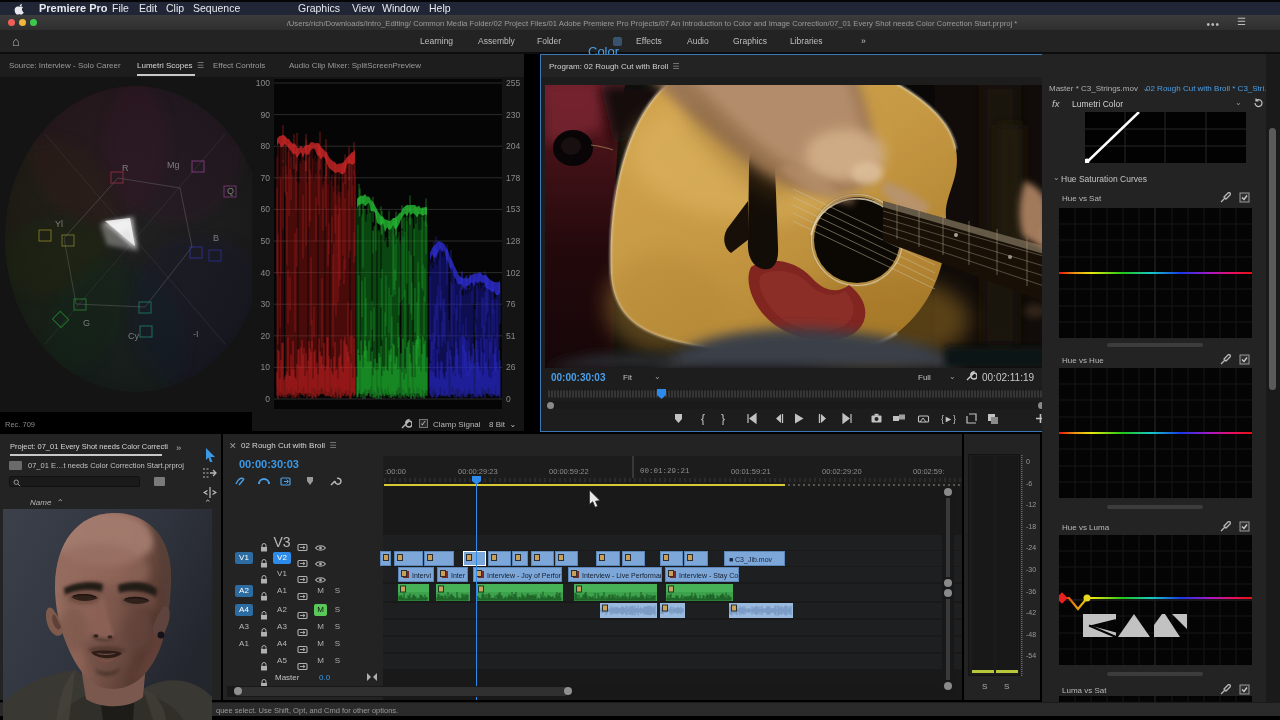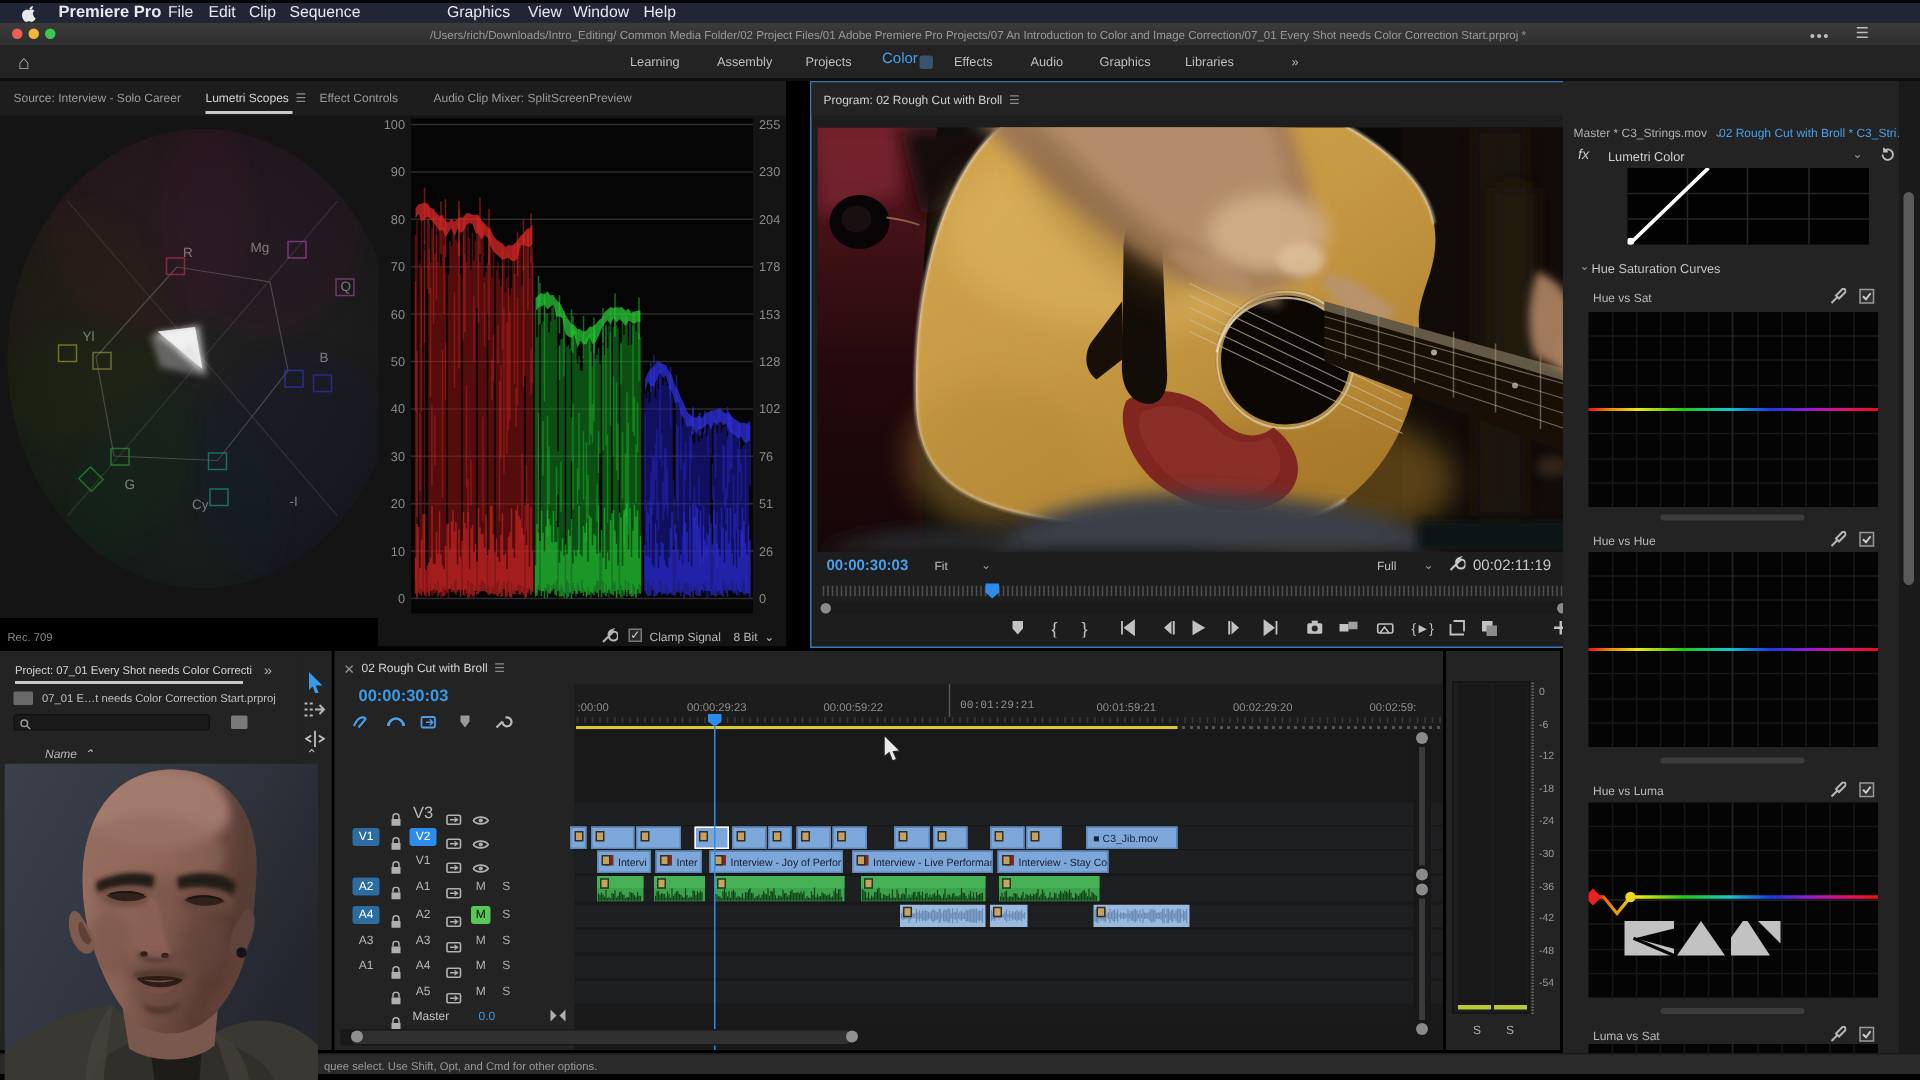--- a/index.html
+++ b/index.html
@@ -30,22 +30,22 @@
  <div class="abs" style="left:19px;top:4px;width:7px;height:7px;border-radius:50%;background:#f0b73c;"></div>
  <div class="abs" style="left:30px;top:4px;width:7px;height:7px;border-radius:50%;background:#3ec94e;"></div>
  <div class="abs" style="left:0;top:3.5px;width:1280px;text-align:center;font-size:7.7px;color:#9a9a9a;margin-left:12px;">/Users/rich/Downloads/Intro_Editing/&nbsp;Common Media Folder/02 Project Files/01 Adobe Premiere Pro Projects/07 An Introduction to Color and Image Correction/07_01 Every Shot needs Color Correction Start.prproj *</div>
  <div class="abs" style="right:60px;top:4px;color:#bbb;font-size:10px;letter-spacing:1px;">•••</div>
  <div class="abs" style="right:34px;top:1px;color:#bbb;font-size:10px;">☰</div>
 </div>
 <div class="abs" style="left:0;top:30px;width:1280px;height:24px;background:#232323;border-bottom:2px solid #0d0d0d;">
     <div class="abs" style="left:12px;top:4px;color:#b5b5b5;font-size:13px;">⌂</div>
     <div class="abs" style="left:420px;top:6px;font-size:8.5px;color:#bfbfbf;">Learning</div>
     <div class="abs" style="left:478px;top:6px;font-size:8.5px;color:#bfbfbf;">Assembly</div>
-    <div class="abs" style="left:537px;top:6px;font-size:8.5px;color:#bfbfbf;">Projects</div>
-    <div class="abs" style="left:588px;top:4px;font-size:10px;color:#4a9fe8;">Color</div>
+    <div class="abs" style="left:537px;top:6px;font-size:8.5px;color:#bfbfbf;">Folder</div>
+    <div class="abs" style="left:588px;top:14px;font-size:13px;color:#4a9fe8;">Color</div>
     <div class="abs" style="left:636px;top:6px;font-size:8.5px;color:#bfbfbf;">Effects</div>
     <div class="abs" style="left:687px;top:6px;font-size:8.5px;color:#bfbfbf;">Audio</div>
     <div class="abs" style="left:733px;top:6px;font-size:8.5px;color:#bfbfbf;">Graphics</div>
     <div class="abs" style="left:790px;top:6px;font-size:8.5px;color:#bfbfbf;">Libraries</div>
     <div class="abs" style="left:613px;top:7px;width:9px;height:9px;background:#39536e;border-radius:2px;"></div>
     <div class="abs" style="left:861px;top:6px;font-size:8.5px;color:#bfbfbf;">»</div>
   </div>
 <div class="pan" style="left:0;top:54px;width:524px;height:270px;background:#141414;">
     <div class="abs" style="left:0;top:0;width:524px;height:23px;background:#1d1d1d;font-size:8px;color:#9b9b9b;z-index:2;">
       <div class="abs" style="left:9px;top:7px;">Source: Interview - Solo Career</div>
@@ -629,21 +629,21 @@
     <div class="abs" style="left:160px;top:133px;width:579px;height:15px;background:#1d1f20;"></div>
     <div class="abs" style="left:160px;top:150px;width:579px;height:17px;background:#1d1f20;"></div>
     <div class="abs" style="left:160px;top:169px;width:579px;height:15px;background:#1d1f20;"></div>
     <div class="abs" style="left:160px;top:186px;width:579px;height:15px;background:#1d1f20;"></div>
     <div class="abs" style="left:160px;top:203px;width:579px;height:15px;background:#1d1f20;"></div>
     <div class="abs" style="left:160px;top:220px;width:579px;height:15px;background:#1d1f20;"></div>
     <div class="abs" style="left:37px;top:104px;"><svg width="8" height="9" viewBox="0 0 8 9">
         <rect x="1" y="4" width="6" height="4.5" fill="#b0b0b0"></rect>
         <path d="M2,4 V2.5 a2,2 0 0 1 4,0 V4" stroke="#b0b0b0" fill="none"></path>
       </svg></div>
-    <div class="abs" style="left:50px;top:102px;width:18px;height:12px;background:transparent;border-radius:2px;color:#b8b8b8;font-size:11px;text-align:center;line-height:12px;">V3</div>
+    <div class="abs" style="left:50px;top:102px;width:18px;height:12px;background:transparent;border-radius:2px;color:#b8b8b8;font-size:14px;text-align:center;line-height:12px;">V3</div>
     <div class="abs" style="left:74px;top:104px;"><svg width="11" height="9" viewBox="0 0 11 9">
         <rect x="1" y="1.5" width="9" height="6" rx="1" fill="none" stroke="#b0b0b0" stroke-width="1.1"></rect>
         <path d="M3,4.5 h5 M6,3 l2,1.5 -2,1.5" stroke="#b0b0b0" stroke-width="0.9" fill="none"></path>
       </svg></div>
     <div class="abs" style="left:92px;top:104px;"><svg width="11" height="8" viewBox="0 0 11 8">
         <path d="M0.5,4 C2.5,1 8.5,1 10.5,4 C8.5,7 2.5,7 0.5,4 Z" fill="none" stroke="#b0b0b0" stroke-width="1.1"></path>
         <circle cx="5.5" cy="4" r="1.4" fill="#b0b0b0"></circle>
       </svg></div>
     <div class="abs" style="left:12px;top:118px;width:18px;height:12px;background:#2d6ca0;border-radius:2px;color:#fff;font-size:8px;text-align:center;line-height:12px;">V1</div>
     <div class="abs" style="left:37px;top:120px;"><svg width="8" height="9" viewBox="0 0 8 9">

